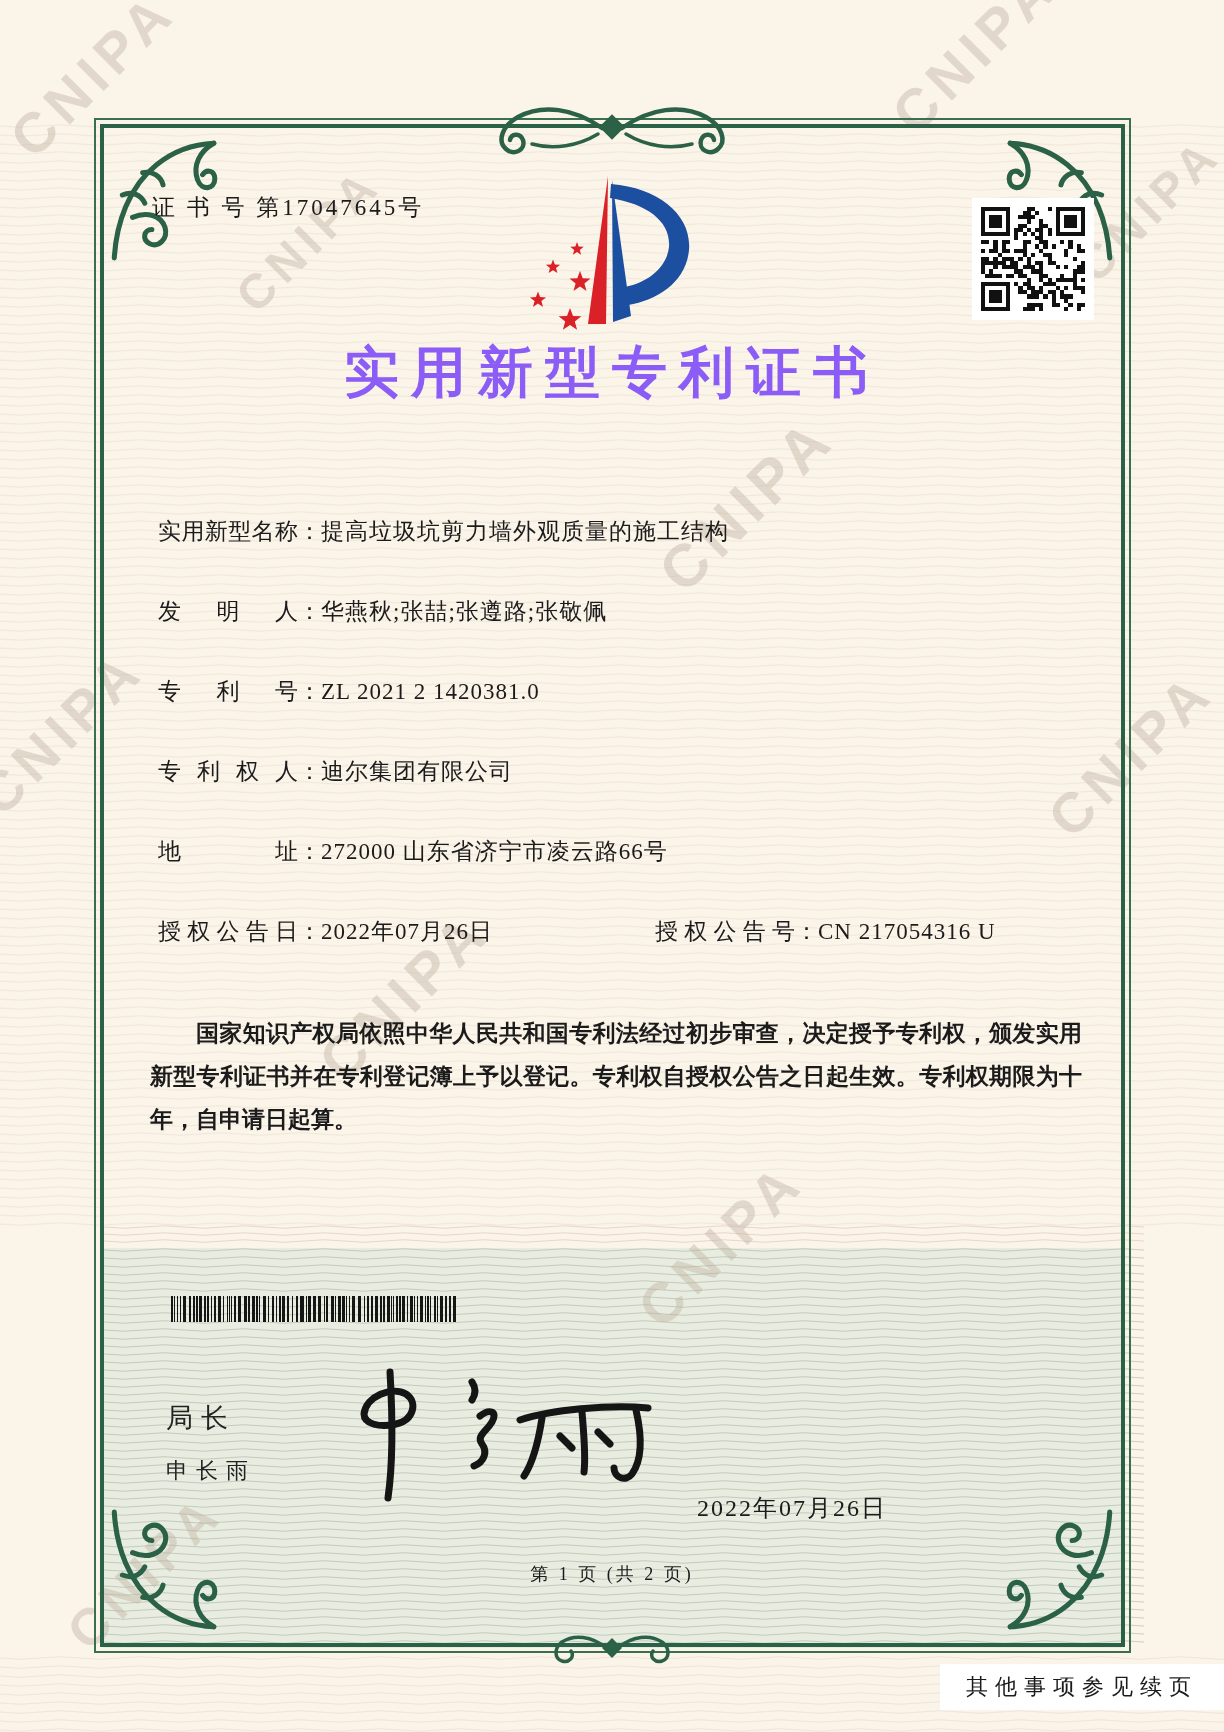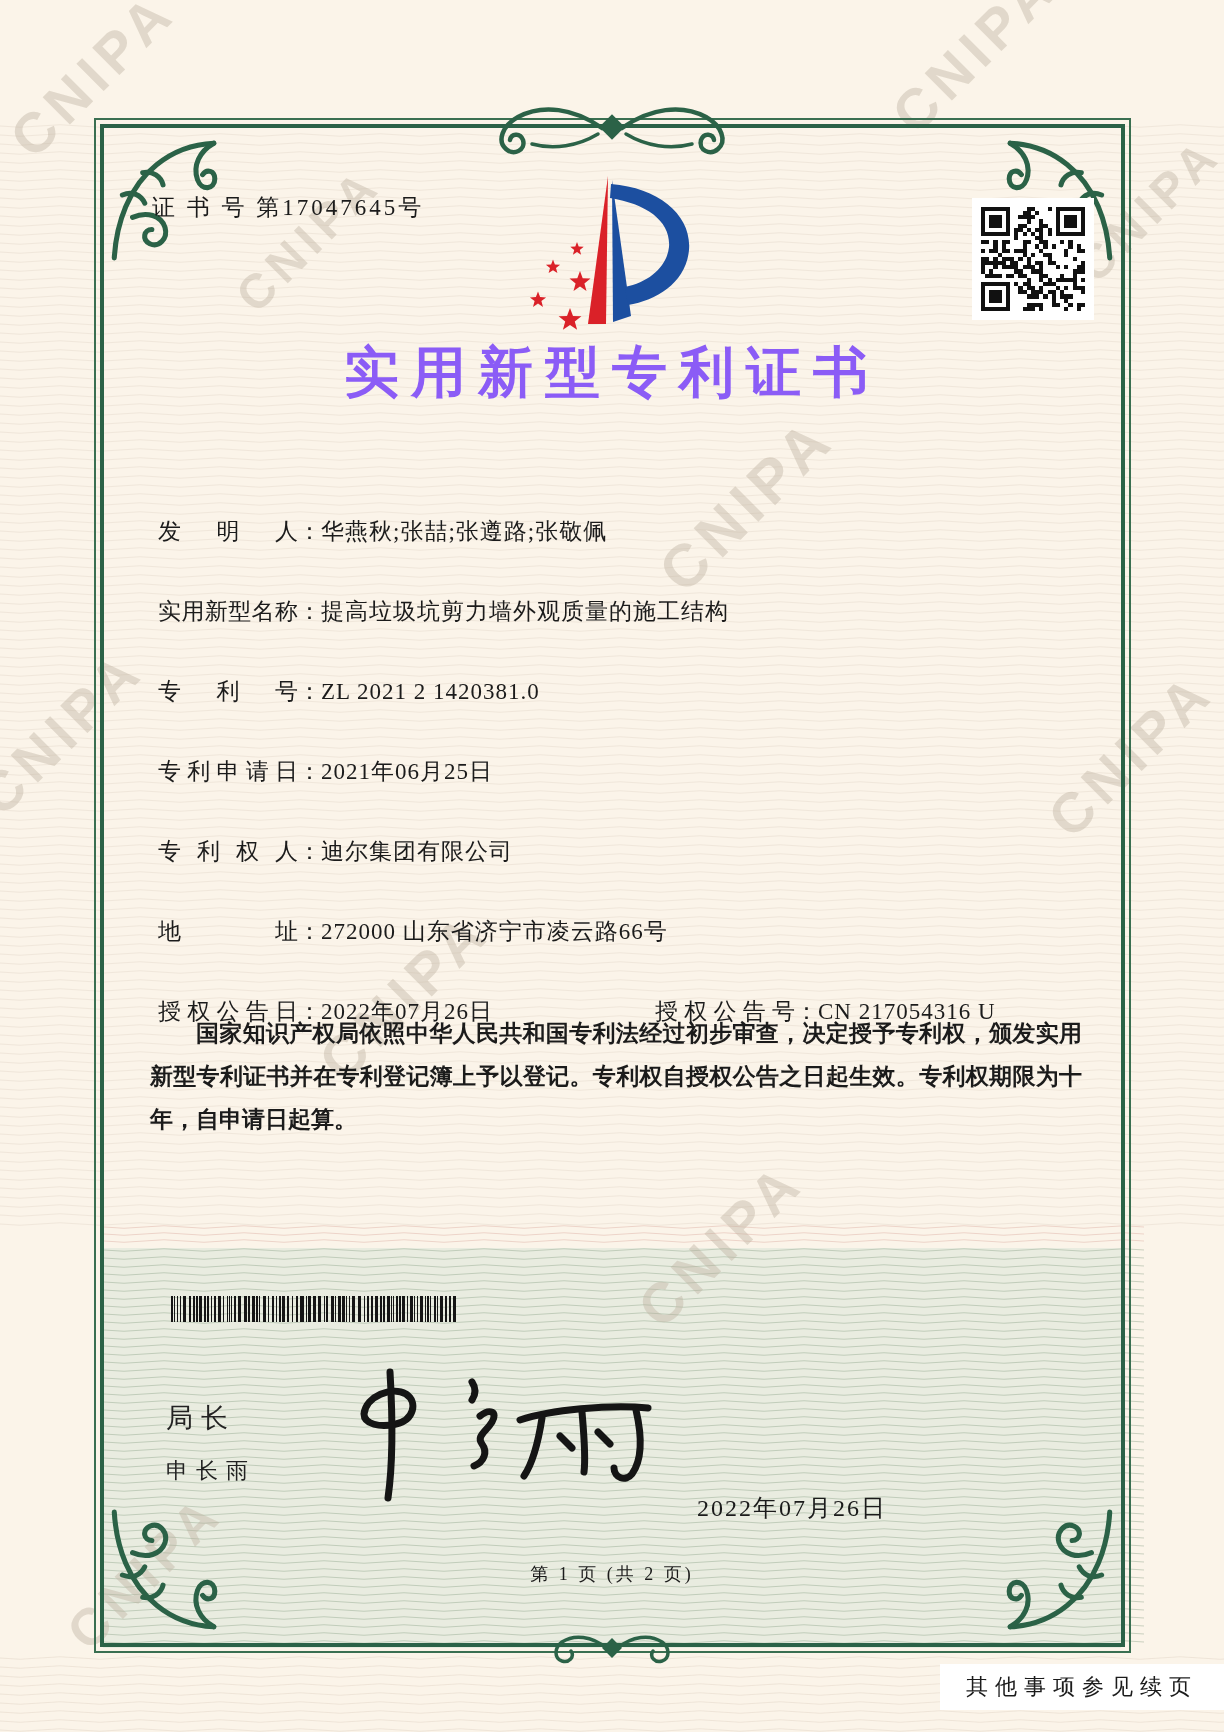--- a/index.html
+++ b/index.html
@@ -528,30 +528,27 @@
         <rect x="0" y="18" width="7" height="7" fill="#111"></rect>
         <rect x="1" y="19" width="5" height="5" fill="#fff"></rect>
         <rect x="2" y="20" width="3" height="3" fill="#111"></rect>
       </svg>
   </div>
 
   <div class="doc-title">实用新型专利证书</div>
 
   <div class="fields">
     <div class="frow">
+      <span class="flabel">实用新型名称</span><span class="fcolon">：</span><span class="fvalue">提高垃圾坑剪力墙外观质量的施工结构</span>
+    </div>
+    <div class="frow">
       <span class="flabel">发明人</span><span class="fcolon">：</span><span class="fvalue">华燕秋;张喆;张遵路;张敬佩</span>
     </div>
     <div class="frow">
-      <span class="flabel">实用新型名称</span><span class="fcolon">：</span><span class="fvalue">提高垃圾坑剪力墙外观质量的施工结构</span>
-    </div>
-    <div class="frow">
       <span class="flabel">专利号</span><span class="fcolon">：</span><span class="fvalue">ZL 2021 2 1420381.0</span>
-    </div>
-    <div class="frow">
-      <span class="flabel">专利申请日</span><span class="fcolon">：</span><span class="fvalue">2021年06月25日</span>
     </div>
     <div class="frow">
       <span class="flabel">专利权人</span><span class="fcolon">：</span><span class="fvalue">迪尔集团有限公司</span>
     </div>
     <div class="frow">
       <span class="flabel">地址</span><span class="fcolon">：</span><span class="fvalue">272000 山东省济宁市凌云路66号</span>
     </div>
     <div class="frow">
       <span><span class="flabel">授权公告日</span><span class="fcolon">：</span><span class="fvalue">2022年07月26日</span></span>
       <span class="grant2"><span class="flabel">授权公告号</span><span class="fcolon">：</span><span class="fvalue">CN 217054316 U</span></span>

